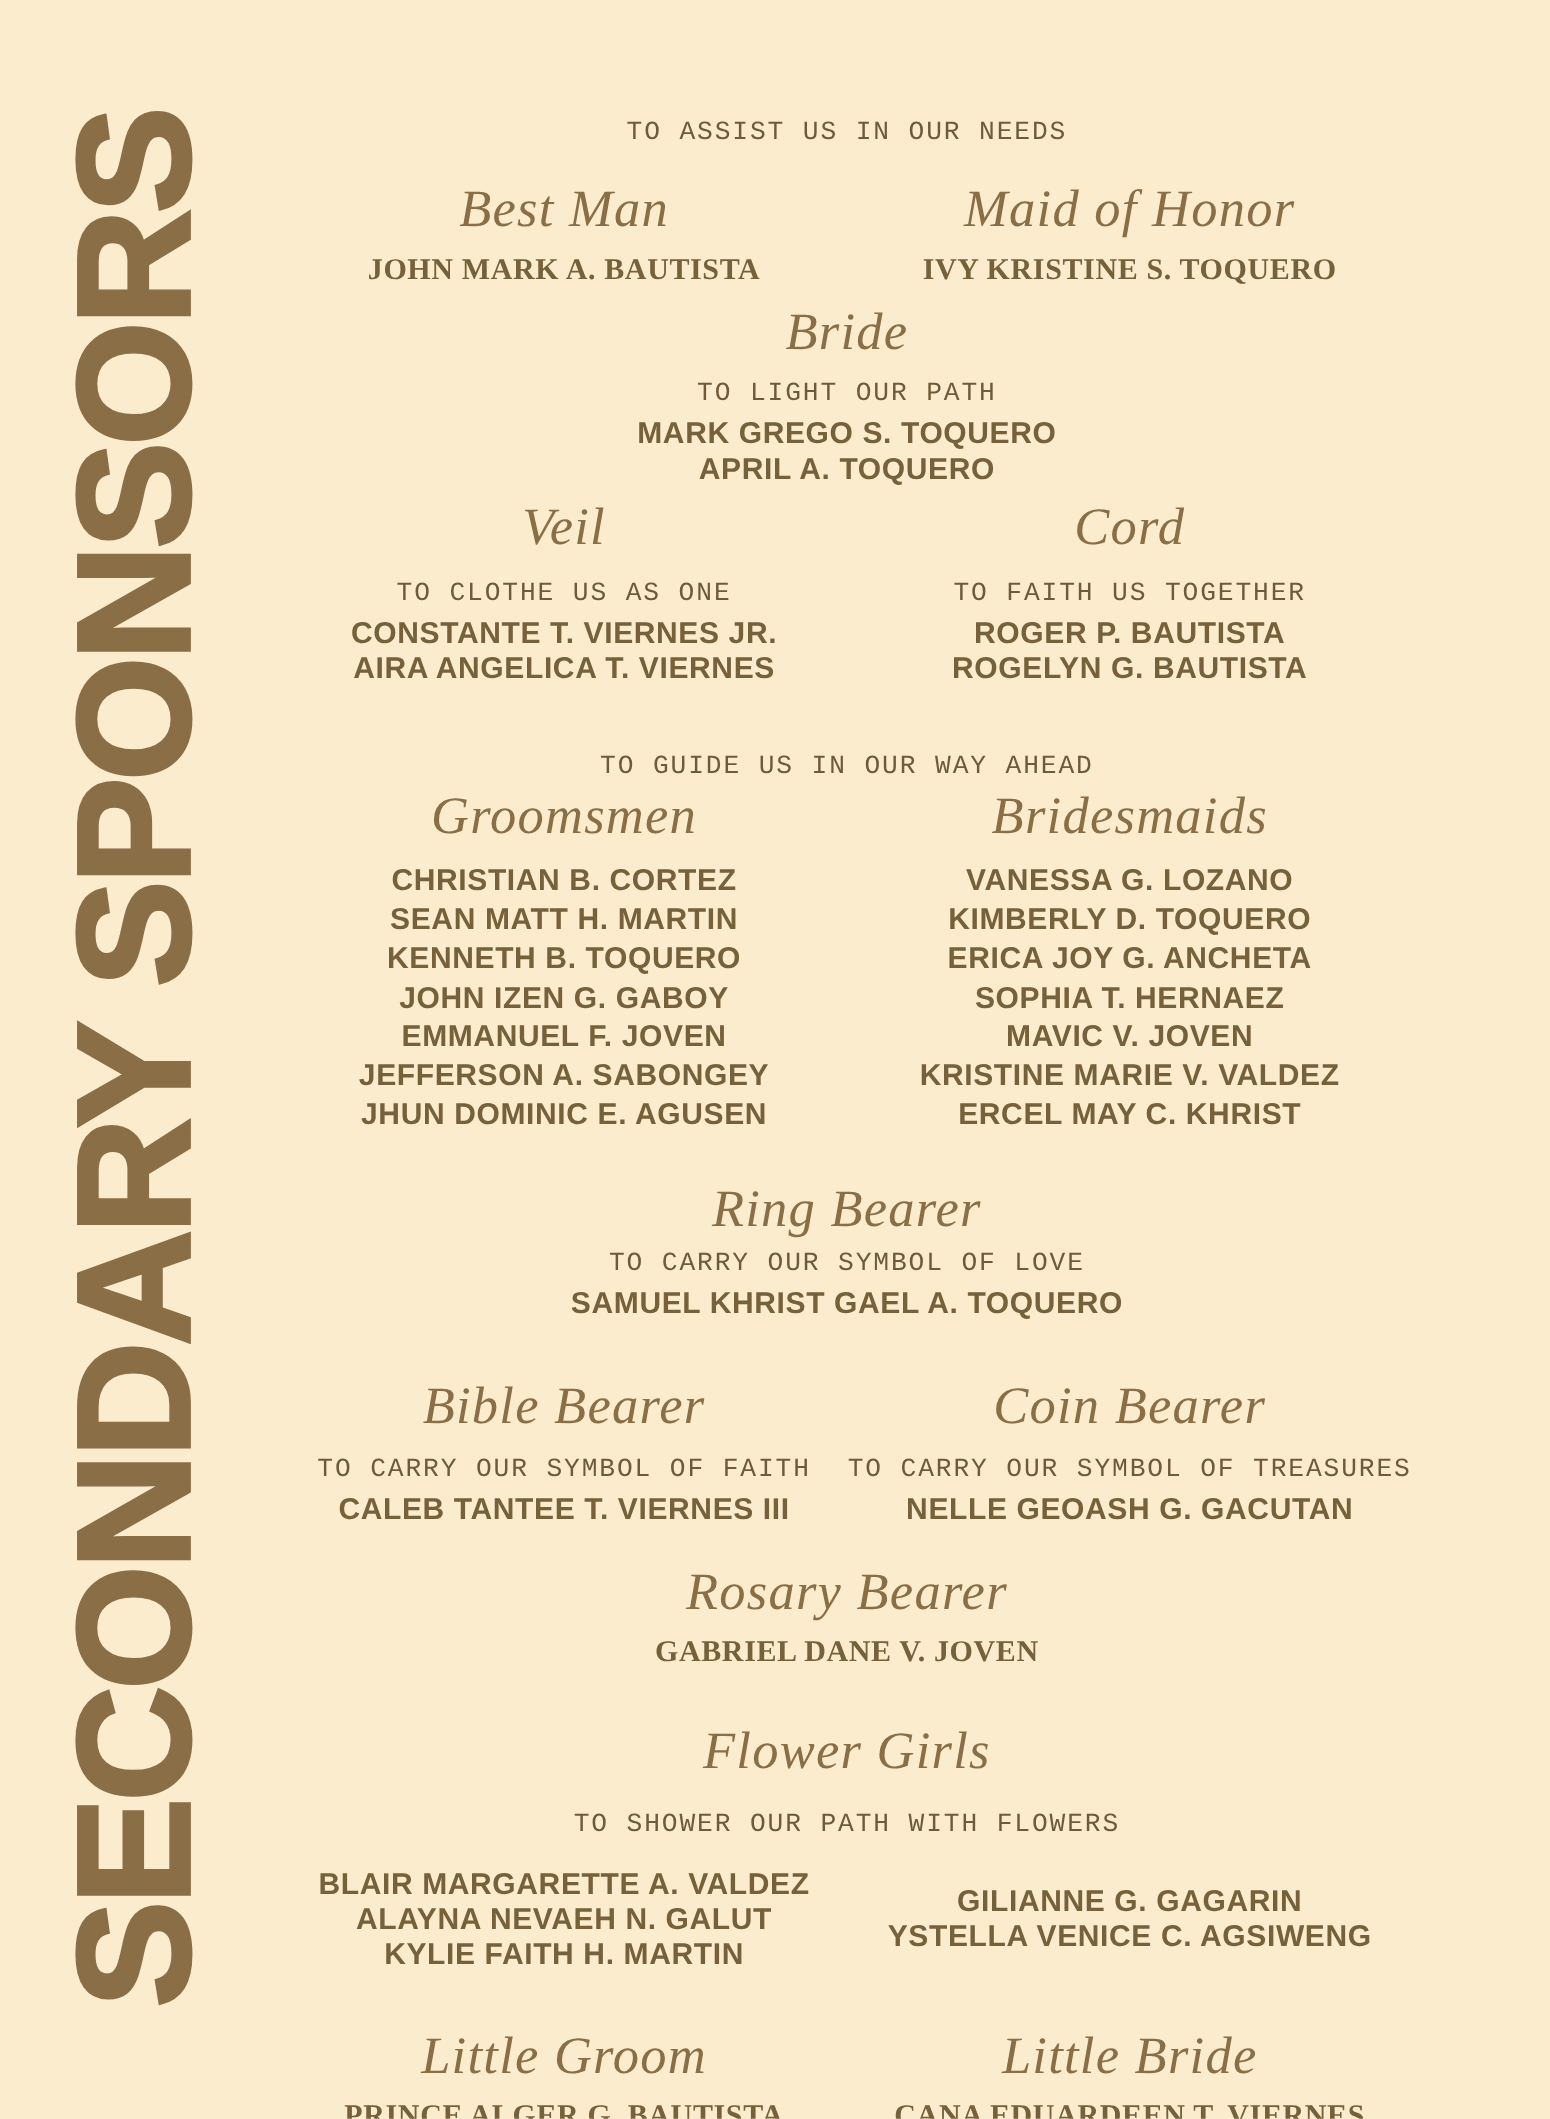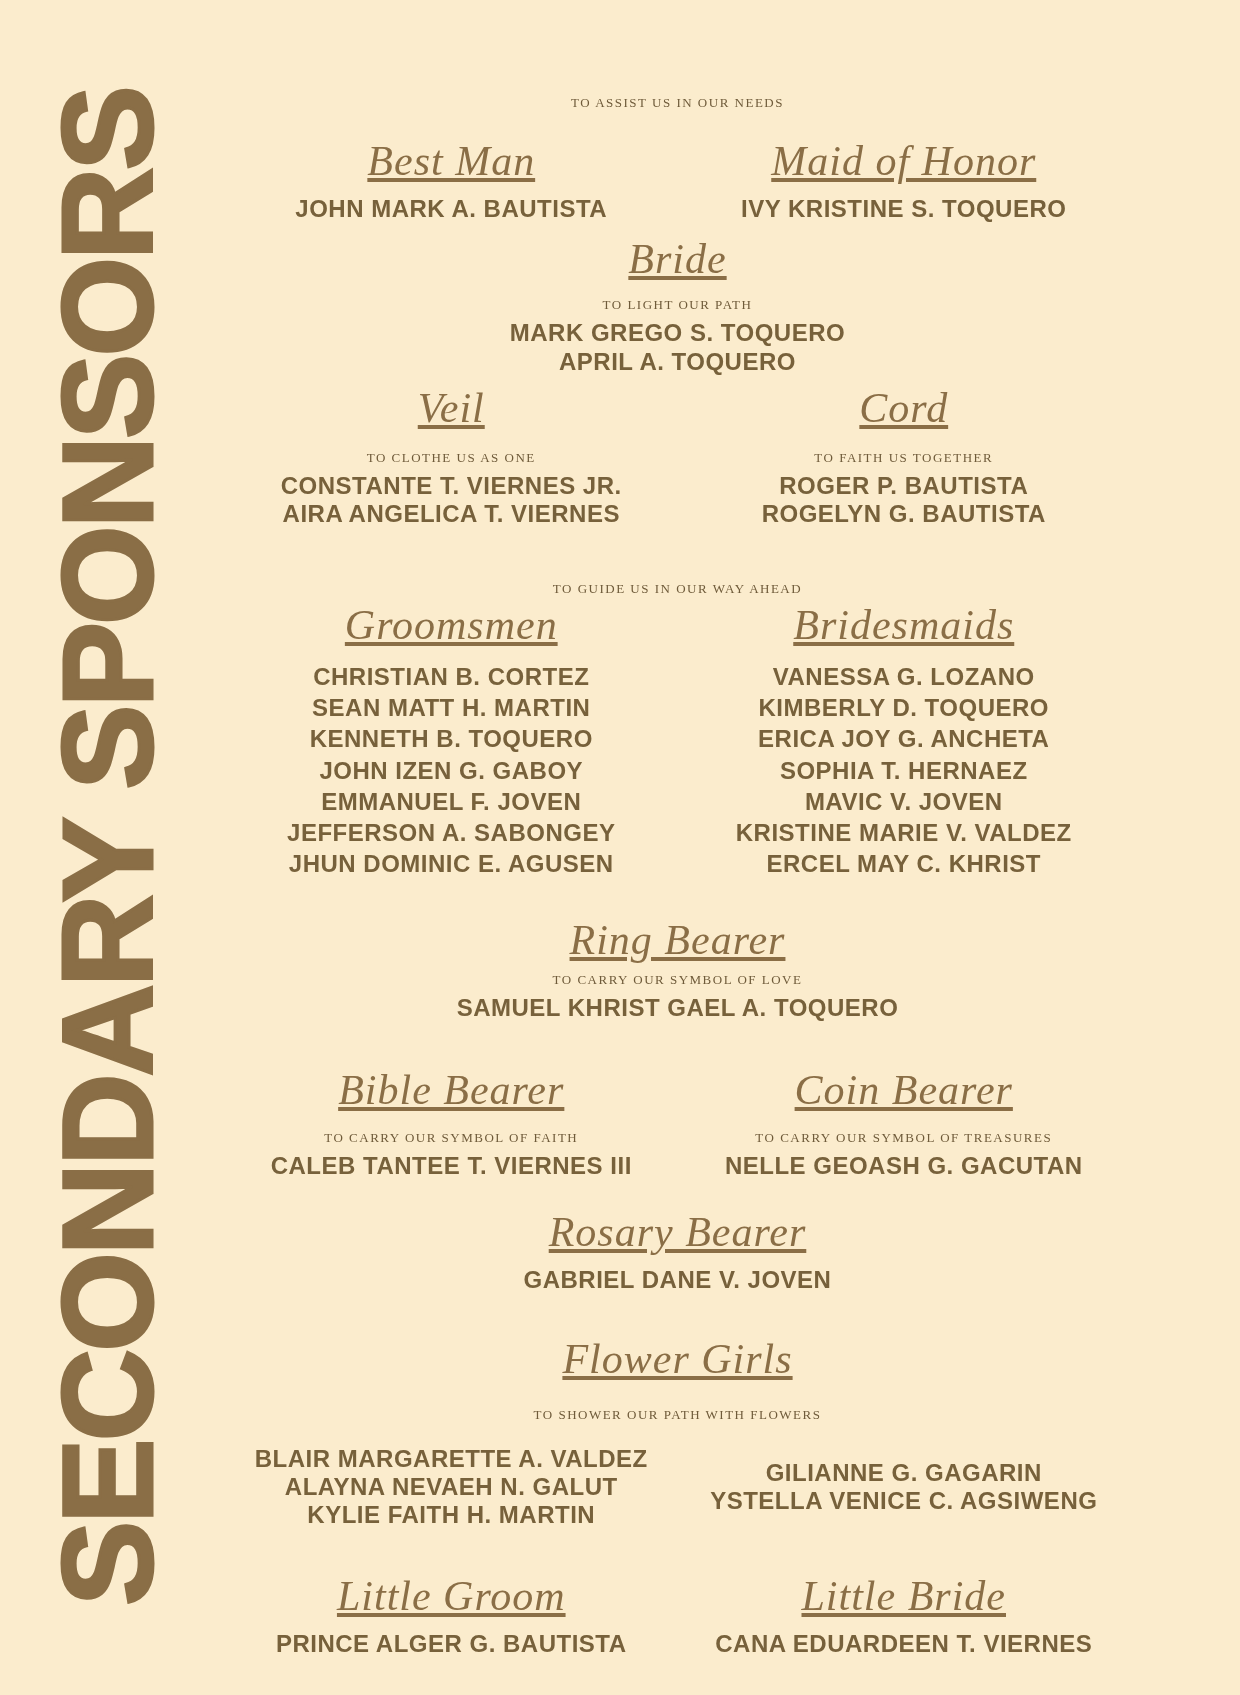--- a/index.html
+++ b/index.html
@@ -35,51 +35,50 @@
     white-space:nowrap;
   }
   .content{
     position:absolute;
     left:225px;top:0;
     width:905px;
     padding-top:95px;
     text-align:center;
   }
   .subtitle{
-    font-family:Liberation Serif, serif;
-    font-size:13px;
+    font-family:Liberation Mono, monospace;
+    font-size:21px;
     letter-spacing:1.5px;
     color:var(--subtitle);
     white-space:nowrap;
   }
   .script-heading{
     font-family:"Liberation Serif",serif;
     font-style:italic;
     font-size:42px;
     letter-spacing:1px;
     color:var(--heading);
     white-space:nowrap;
-    text-decoration:underline;
   }
   .name{
     font-family:"Liberation Sans",sans-serif;
     font-weight:bold;
     font-size:24px;
     letter-spacing:0.5px;
     color:var(--name);
     white-space:nowrap;
     line-height:1.18;
   }
   .two-col{
     display:grid;
     grid-template-columns:1fr 1fr;
   }
   .two-col.center-align{align-items:center;}
   .mt-xs{margin-top:6px;}
-  .mt-s{margin-top:10px;}
+  .mt-s{margin-top:10px;font-family:Liberation Serif, serif;}
   .row-pair{margin-top:26px;}
   .sec-candle{margin-top:12px;}
   .sec-candle .subtitle{margin-top:14px;}
   .row-veil-cord{margin-top:8px;}
   .row-veil-cord .subtitle{margin-top:18px;}
   .guide-note{margin-top:52px;}
   .row-lists{margin-top:4px;}
   .name-list{margin-top:14px;}
   .name-list .name{margin-bottom:3px;}
   .sec-ring{margin-top:34px;}

